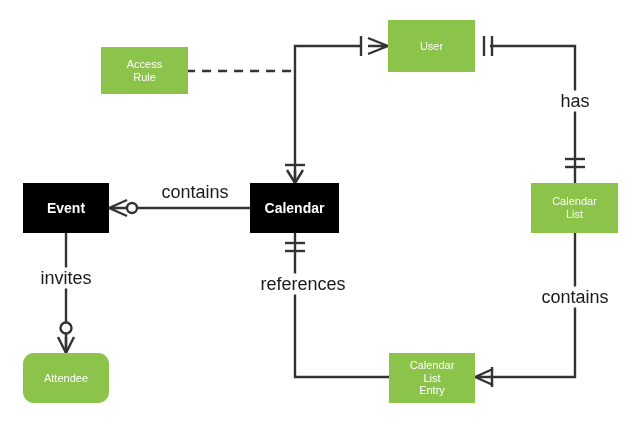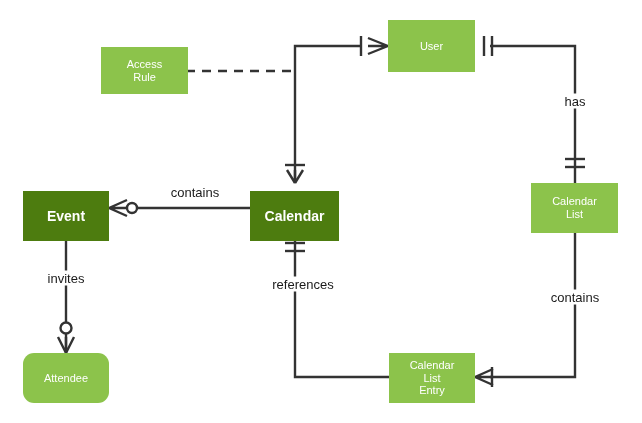--- a/index.html
+++ b/index.html
@@ -34,27 +34,27 @@
     line-height: 1.15;
     z-index: 3;
   }
   .entity .elabel {
     display: block;
     width: 100%;
     padding: 0 13px;
     white-space: pre-line;
   }
   .entity.green { background: #8cc34b; }
-  .entity.orange { background: #4d7c0f; margin-top: 8px; }
+  .entity.orange { background: #000000; }
   .entity.small { font-size: 11px; }
   .entity.big   { font-size: 14px; font-weight: bold; }
   .edge-label {
     position: absolute;
     color: #1a1a1a;
-    font-size: 13px;
+    font-size: 18px;
     white-space: nowrap;
     transform: translate(-50%, -50%);
     background: #ffffff;
     padding: 0 3px;
     z-index: 4;
   }
 </style>
 </head>
 <body>
 

